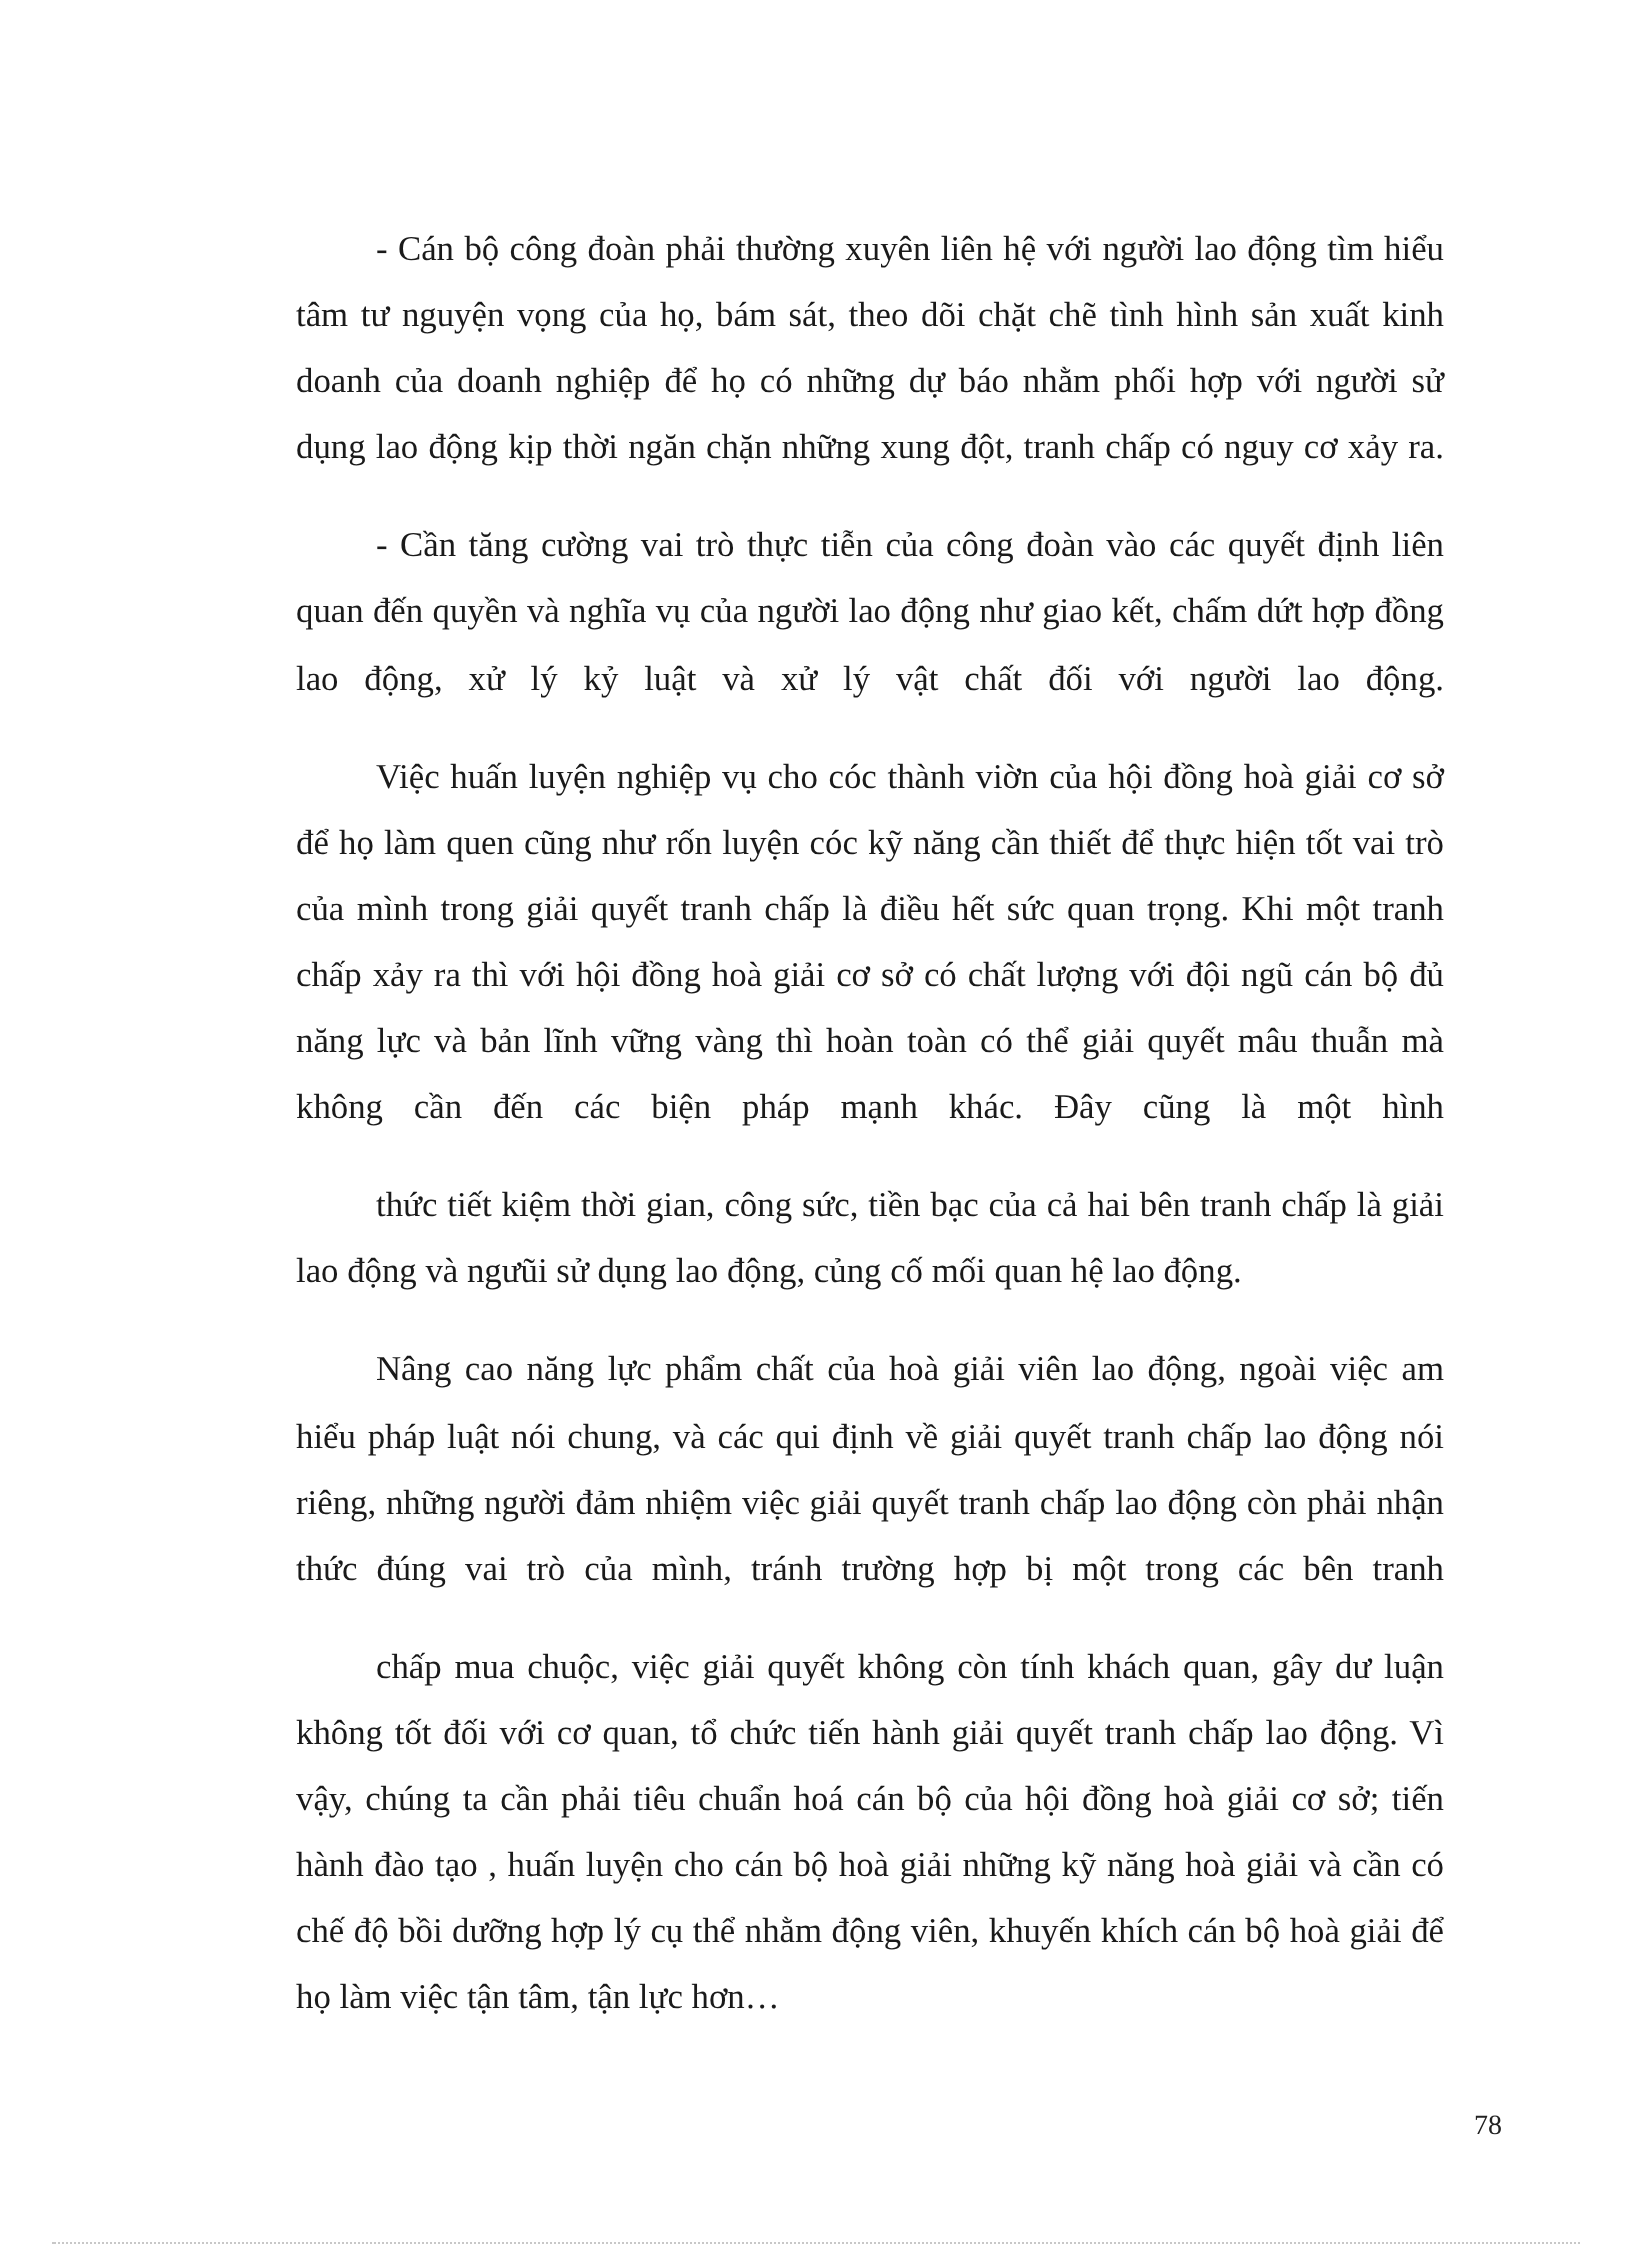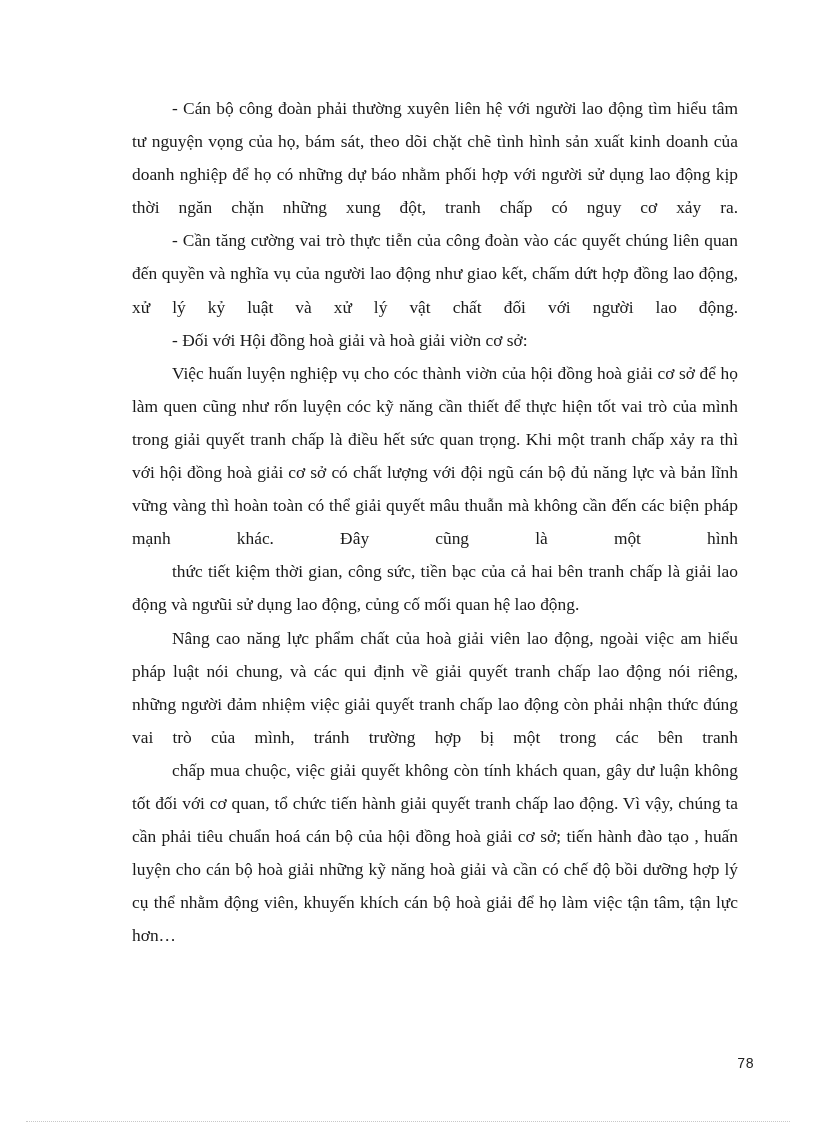--- a/index.html
+++ b/index.html
@@ -2,40 +2,39 @@
 <html><head>
 <meta charset="utf-8">
 <style>
   html, body { margin: 0; padding: 0; background: #ffffff; }
   body { width: 816px; height: 1123px; position: relative; overflow: hidden; }
   .page {
     position: absolute; left: 132px; top: 92px; width: 606px;
     font-family: "Liberation Serif", "DejaVu Serif", serif;
     font-size: 17.4px; line-height: 33.1px; color: #1a1a1a;
   }
-  .p { margin: 0; text-align: justify; text-align-last: auto; }
+  .p { margin: 16px; text-align: justify; text-align-last: auto; }
   .ind { text-indent: 40px; }
   .last-just { text-align-last: justify; }
   .heading { font-style: italic; font-family: "DejaVu Serif", serif; font-size: 15.6px; letter-spacing: -0.2px; }
   .pageno {
     position: absolute; left: 737px; top: 1056px;
-    font-family: Liberation Mono, monospace; font-size: 14px; color: #222;
+    font-family: Liberation Serif, serif; font-size: 14px; color: #222;
   }
   .dotline {
     position: absolute; left: 26px; top: 1121px; width: 764px; height: 0;
     border-top: 1px dotted #c8c8c8;
   }
 </style>
 </head>
 <body>
 
 <div class="page">
   <p class="p ind last-just">- Cán bộ công đoàn phải thường xuyên liên hệ với người lao động tìm hiểu tâm tư nguyện vọng của họ, bám sát, theo dõi chặt chẽ tình hình sản xuất kinh doanh của doanh nghiệp để họ có những dự báo nhằm phối hợp với người sử dụng lao động kịp thời ngăn chặn những xung đột, tranh chấp có nguy cơ xảy ra.</p>
-  <p class="p ind last-just">- Cần tăng cường vai trò thực tiễn của công đoàn vào các quyết chúng liên quan đến quyền và nghĩa vụ của người lao động như giao kết, chấm dứt hợp đồng lao động, xử lý kỷ luật và xử lý vật chất đối với người lao động.</p>
-  <p class="p ind">- Đối với Hội đồng hoà giải và hoà giải viờn cơ sở:</p>
+  <p class="p ind last-just">- Cần tăng cường vai trò thực tiễn của công đoàn vào các quyết định liên quan đến quyền và nghĩa vụ của người lao động như giao kết, chấm dứt hợp đồng lao động, xử lý kỷ luật và xử lý vật chất đối với người lao động.</p>
   <p class="p ind last-just">Việc huấn luyện nghiệp vụ cho cóc thành viờn của hội đồng hoà giải cơ sở để họ làm quen cũng như rốn luyện cóc kỹ năng cần thiết để thực hiện tốt vai trò của mình trong giải quyết tranh chấp là điều hết sức quan trọng. Khi một tranh chấp xảy ra thì với hội đồng hoà giải cơ sở có chất lượng với đội ngũ cán bộ đủ năng lực và bản lĩnh vững vàng thì hoàn toàn có thể giải quyết mâu thuẫn mà không cần đến các biện pháp mạnh khác. Đây cũng là một hình</p>
   <p class="p ind">thức tiết kiệm thời gian, công sức, tiền bạc của cả hai bên tranh chấp là giải lao động và ngưũi sử dụng lao động, củng cố mối quan hệ lao động.</p>
   <p class="p ind last-just">Nâng cao năng lực phẩm chất của hoà giải viên lao động, ngoài việc am hiểu pháp luật nói chung, và các qui định về giải quyết tranh chấp lao động nói riêng, những người đảm nhiệm việc giải quyết tranh chấp lao động còn phải nhận thức đúng vai trò của mình, tránh trường hợp bị một trong các bên tranh</p>
   <p class="p ind">chấp mua chuộc, việc giải quyết không còn tính khách quan, gây dư luận không tốt đối với cơ quan, tổ chức tiến hành giải quyết tranh chấp lao động. Vì vậy, chúng ta cần phải tiêu chuẩn hoá cán bộ của hội đồng hoà giải cơ sở; tiến hành đào tạo , huấn luyện cho cán bộ hoà giải những kỹ năng hoà giải và cần có chế độ bồi dưỡng hợp lý cụ thể nhằm động viên, khuyến khích cán bộ hoà giải để họ làm việc tận tâm, tận lực hơn…</p>
 </div>
 
 <div class="pageno">78</div>
 <div class="dotline"></div>
 
 </body></html>

